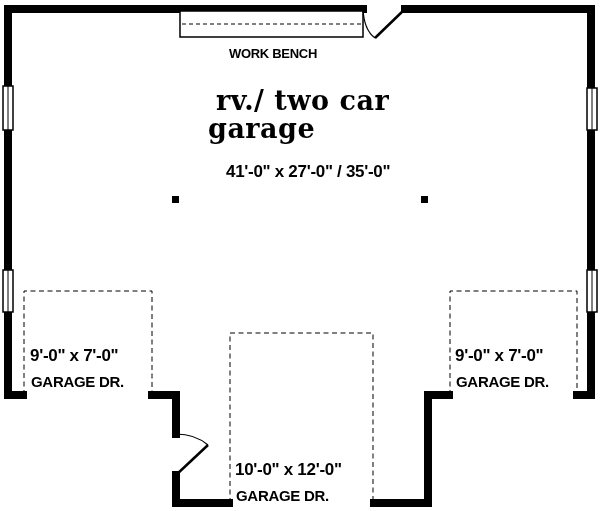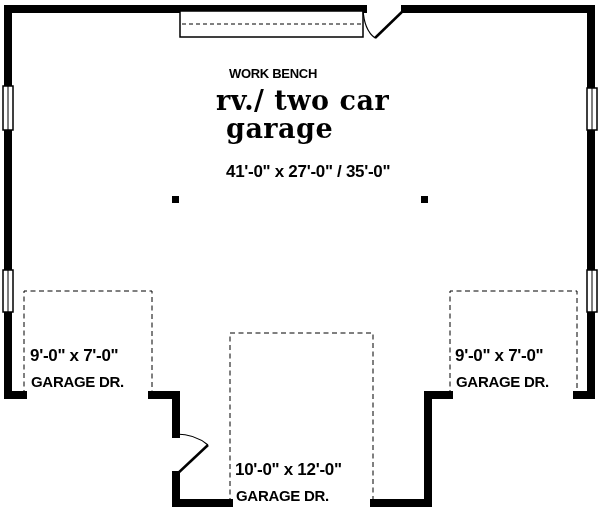--- a/index.html
+++ b/index.html
@@ -2,21 +2,21 @@
 <html><head>
   <meta charset="utf-8">
   <style>
     html, body { margin: 0; padding: 0; background: #ffffff; }
     body { width: 600px; height: 511px; position: relative; overflow: hidden; }
     #plan { position: absolute; left: 0; top: 0; width: 600px; height: 511px; }
     .lbl { position: absolute; font-family: "Liberation Sans", sans-serif; color: #000; white-space: nowrap; }
     .title { font-family: "DejaVu Serif", "Liberation Serif", serif; font-weight: 900; font-size: 27px; line-height: 28px; letter-spacing: 0.5px; }
     .dims { font-weight: bold; font-size: 17px; letter-spacing: -0.3px; }
     .small { font-weight: bold; font-size: 15px; letter-spacing: -0.3px; }
-    .bench { font-weight: bold; font-size: 13px; letter-spacing: -0.3px; margin-top: 20px; }
+    .bench { font-weight: bold; font-size: 13px; letter-spacing: -0.3px; }
   </style>
 </head>
 <body>
 
 <svg id="plan" viewBox="0 0 600 511" xmlns="http://www.w3.org/2000/svg">
 
   <g fill="none" stroke="#000" stroke-width="8" stroke-linejoin="miter" stroke-linecap="square">
 
     <polyline points="8,395 8,9 363,9"></polyline>
 
@@ -69,21 +69,21 @@
   <g fill="none" stroke="#000" stroke-width="1" stroke-dasharray="5,3.5">
     <polyline points="24,395 24,291 152,291 152,395"></polyline>
     <polyline points="230,503 230,333 373,333 373,503"></polyline>
     <polyline points="450,395 450,291 577,291 577,395"></polyline>
   </g>
 </svg>
 
 <div class="lbl bench" style="left:229px; top:46px;">WORK BENCH</div>
 
 <div class="lbl title" style="left:208px; top:87px;margin-left:8px;">rv./ two car</div>
-<div class="lbl title" style="left:226px; top:115px;">garage</div>
+<div class="lbl title" style="left:208px; top:115px;">garage</div>
 <div class="lbl dims" style="left:226px; top:162px;">41'-0" x 27'-0" / 35'-0"</div>
 
 <div class="lbl dims" style="left:30px; top:346px;">9'-0" x 7'-0"</div>
 <div class="lbl small" style="left:31px; top:373px;">GARAGE DR.</div>
 
 <div class="lbl dims" style="left:235px; top:460px;">10'-0" x 12'-0"</div>
 <div class="lbl small" style="left:236px; top:487px;">GARAGE DR.</div>
 
 <div class="lbl dims" style="left:455px; top:346px;">9'-0" x 7'-0"</div>
 <div class="lbl small" style="left:456px; top:373px;">GARAGE DR.</div>

